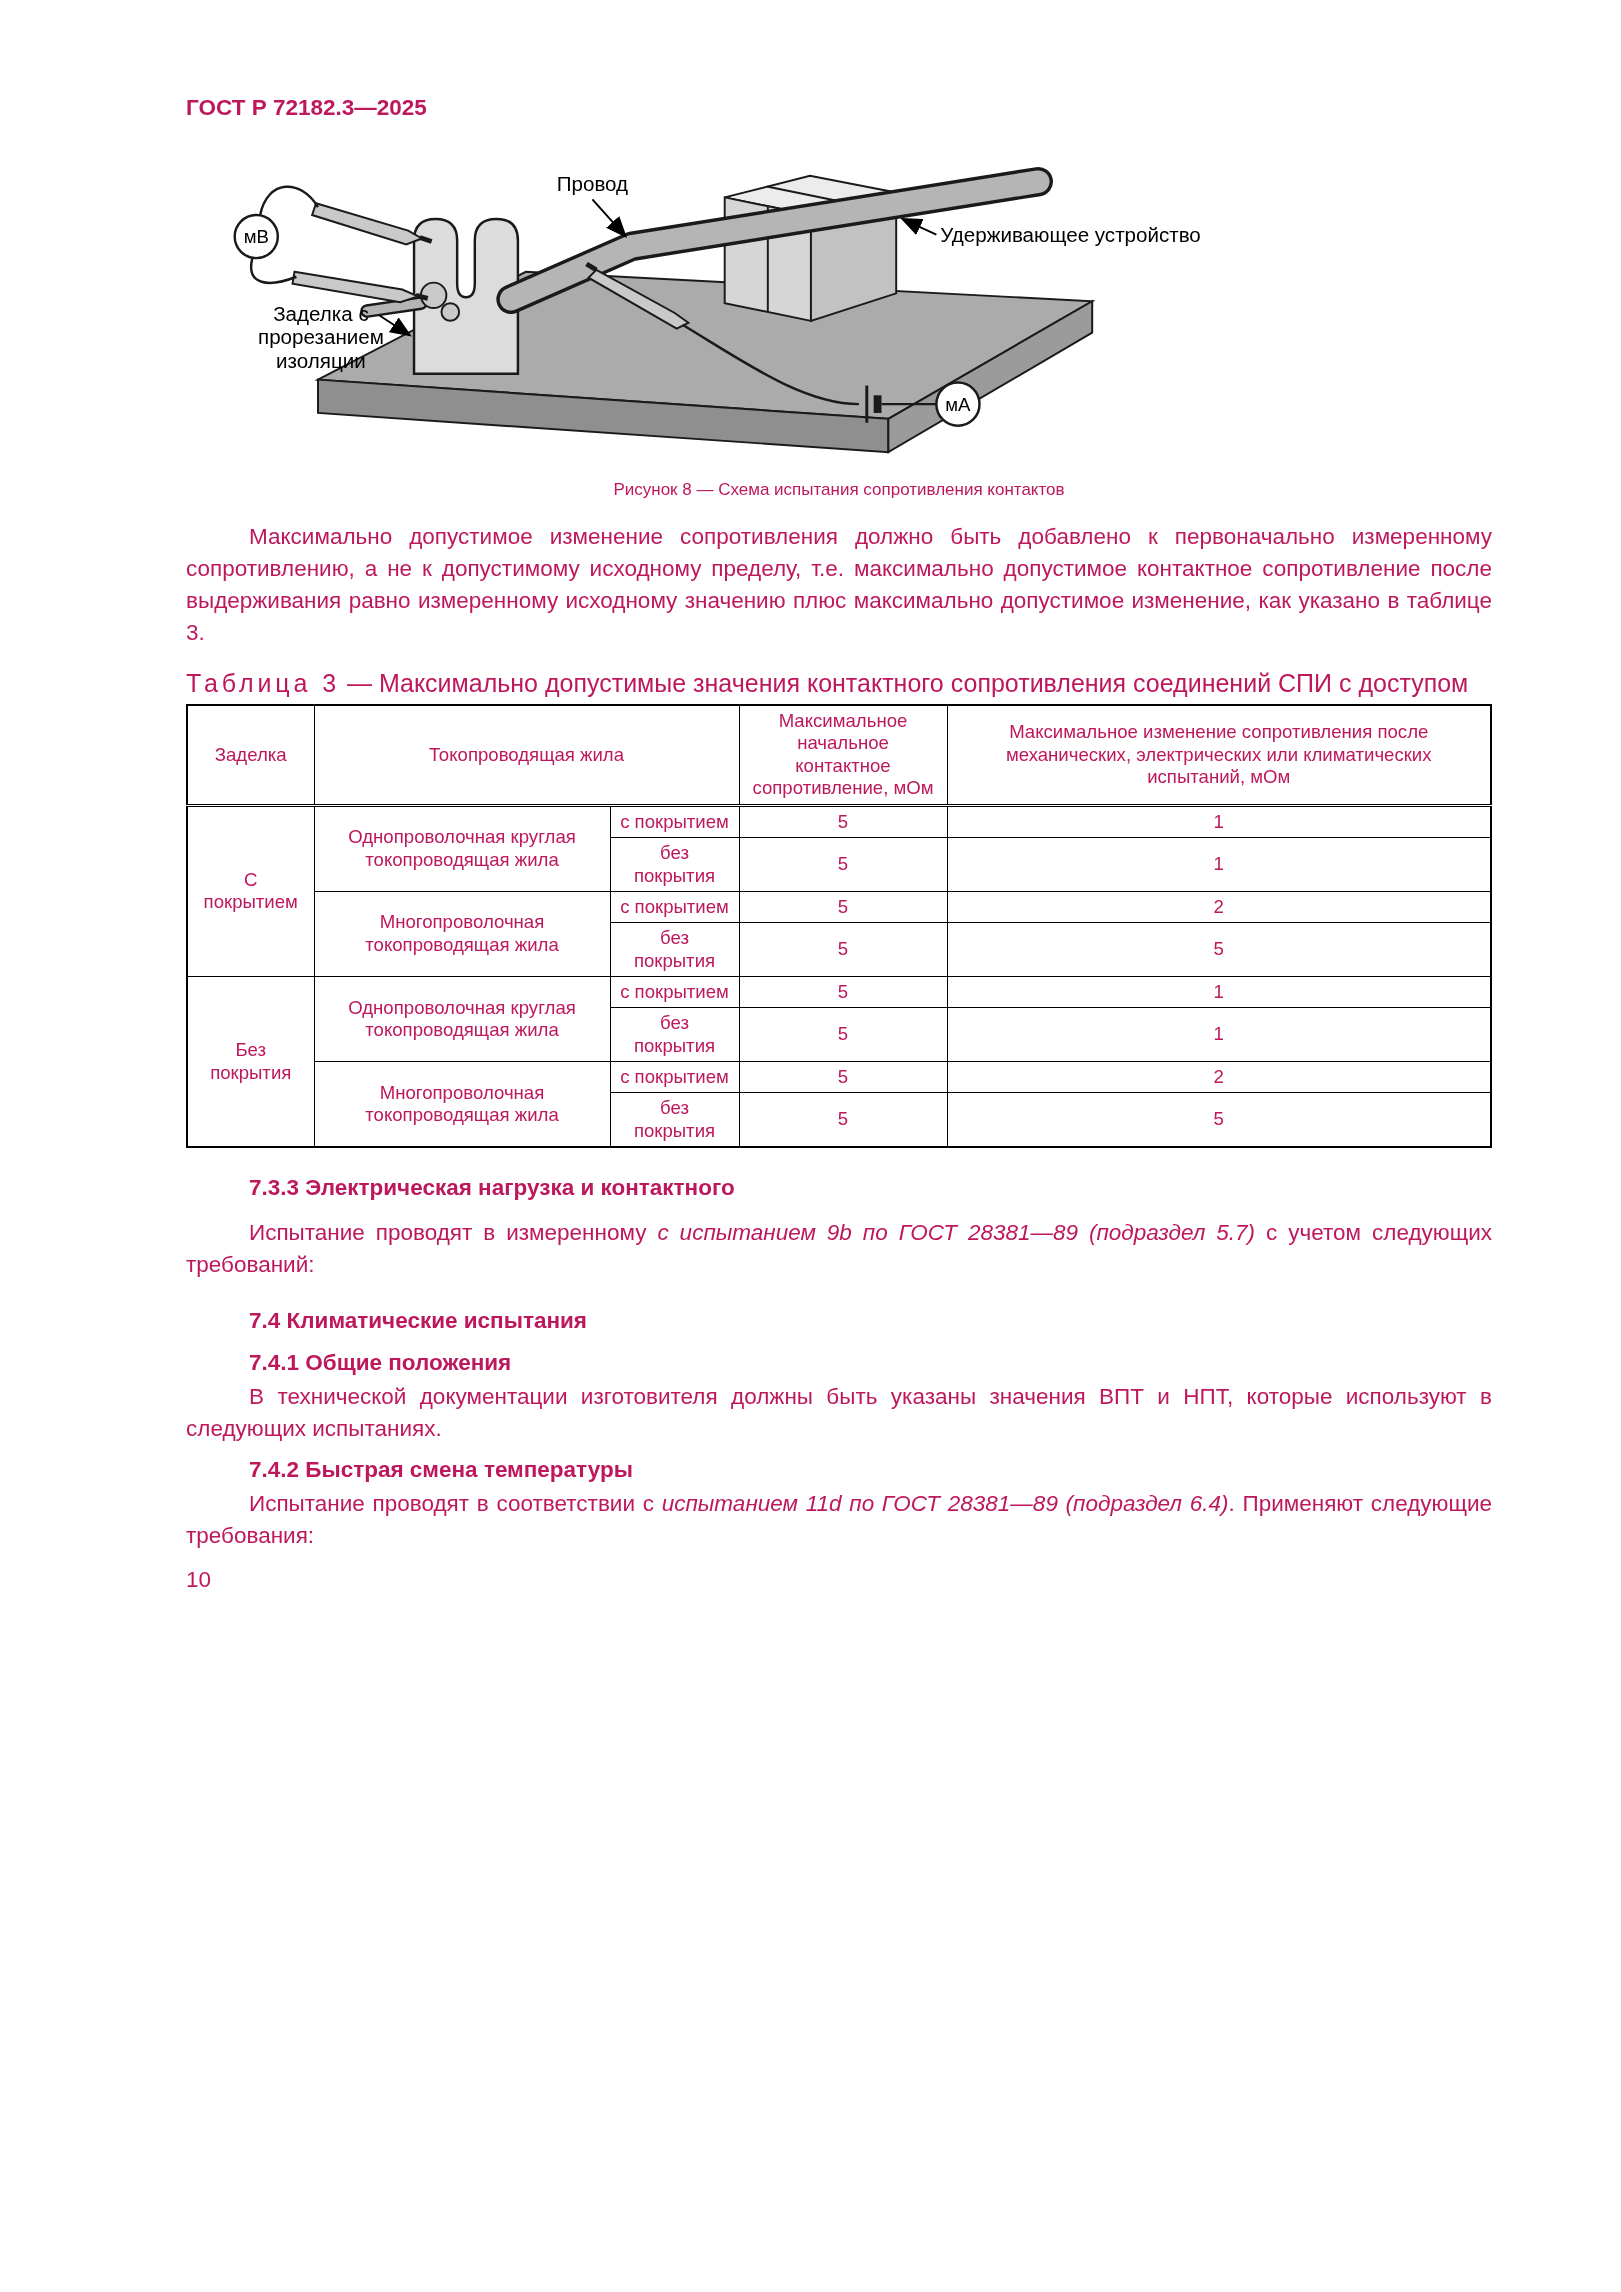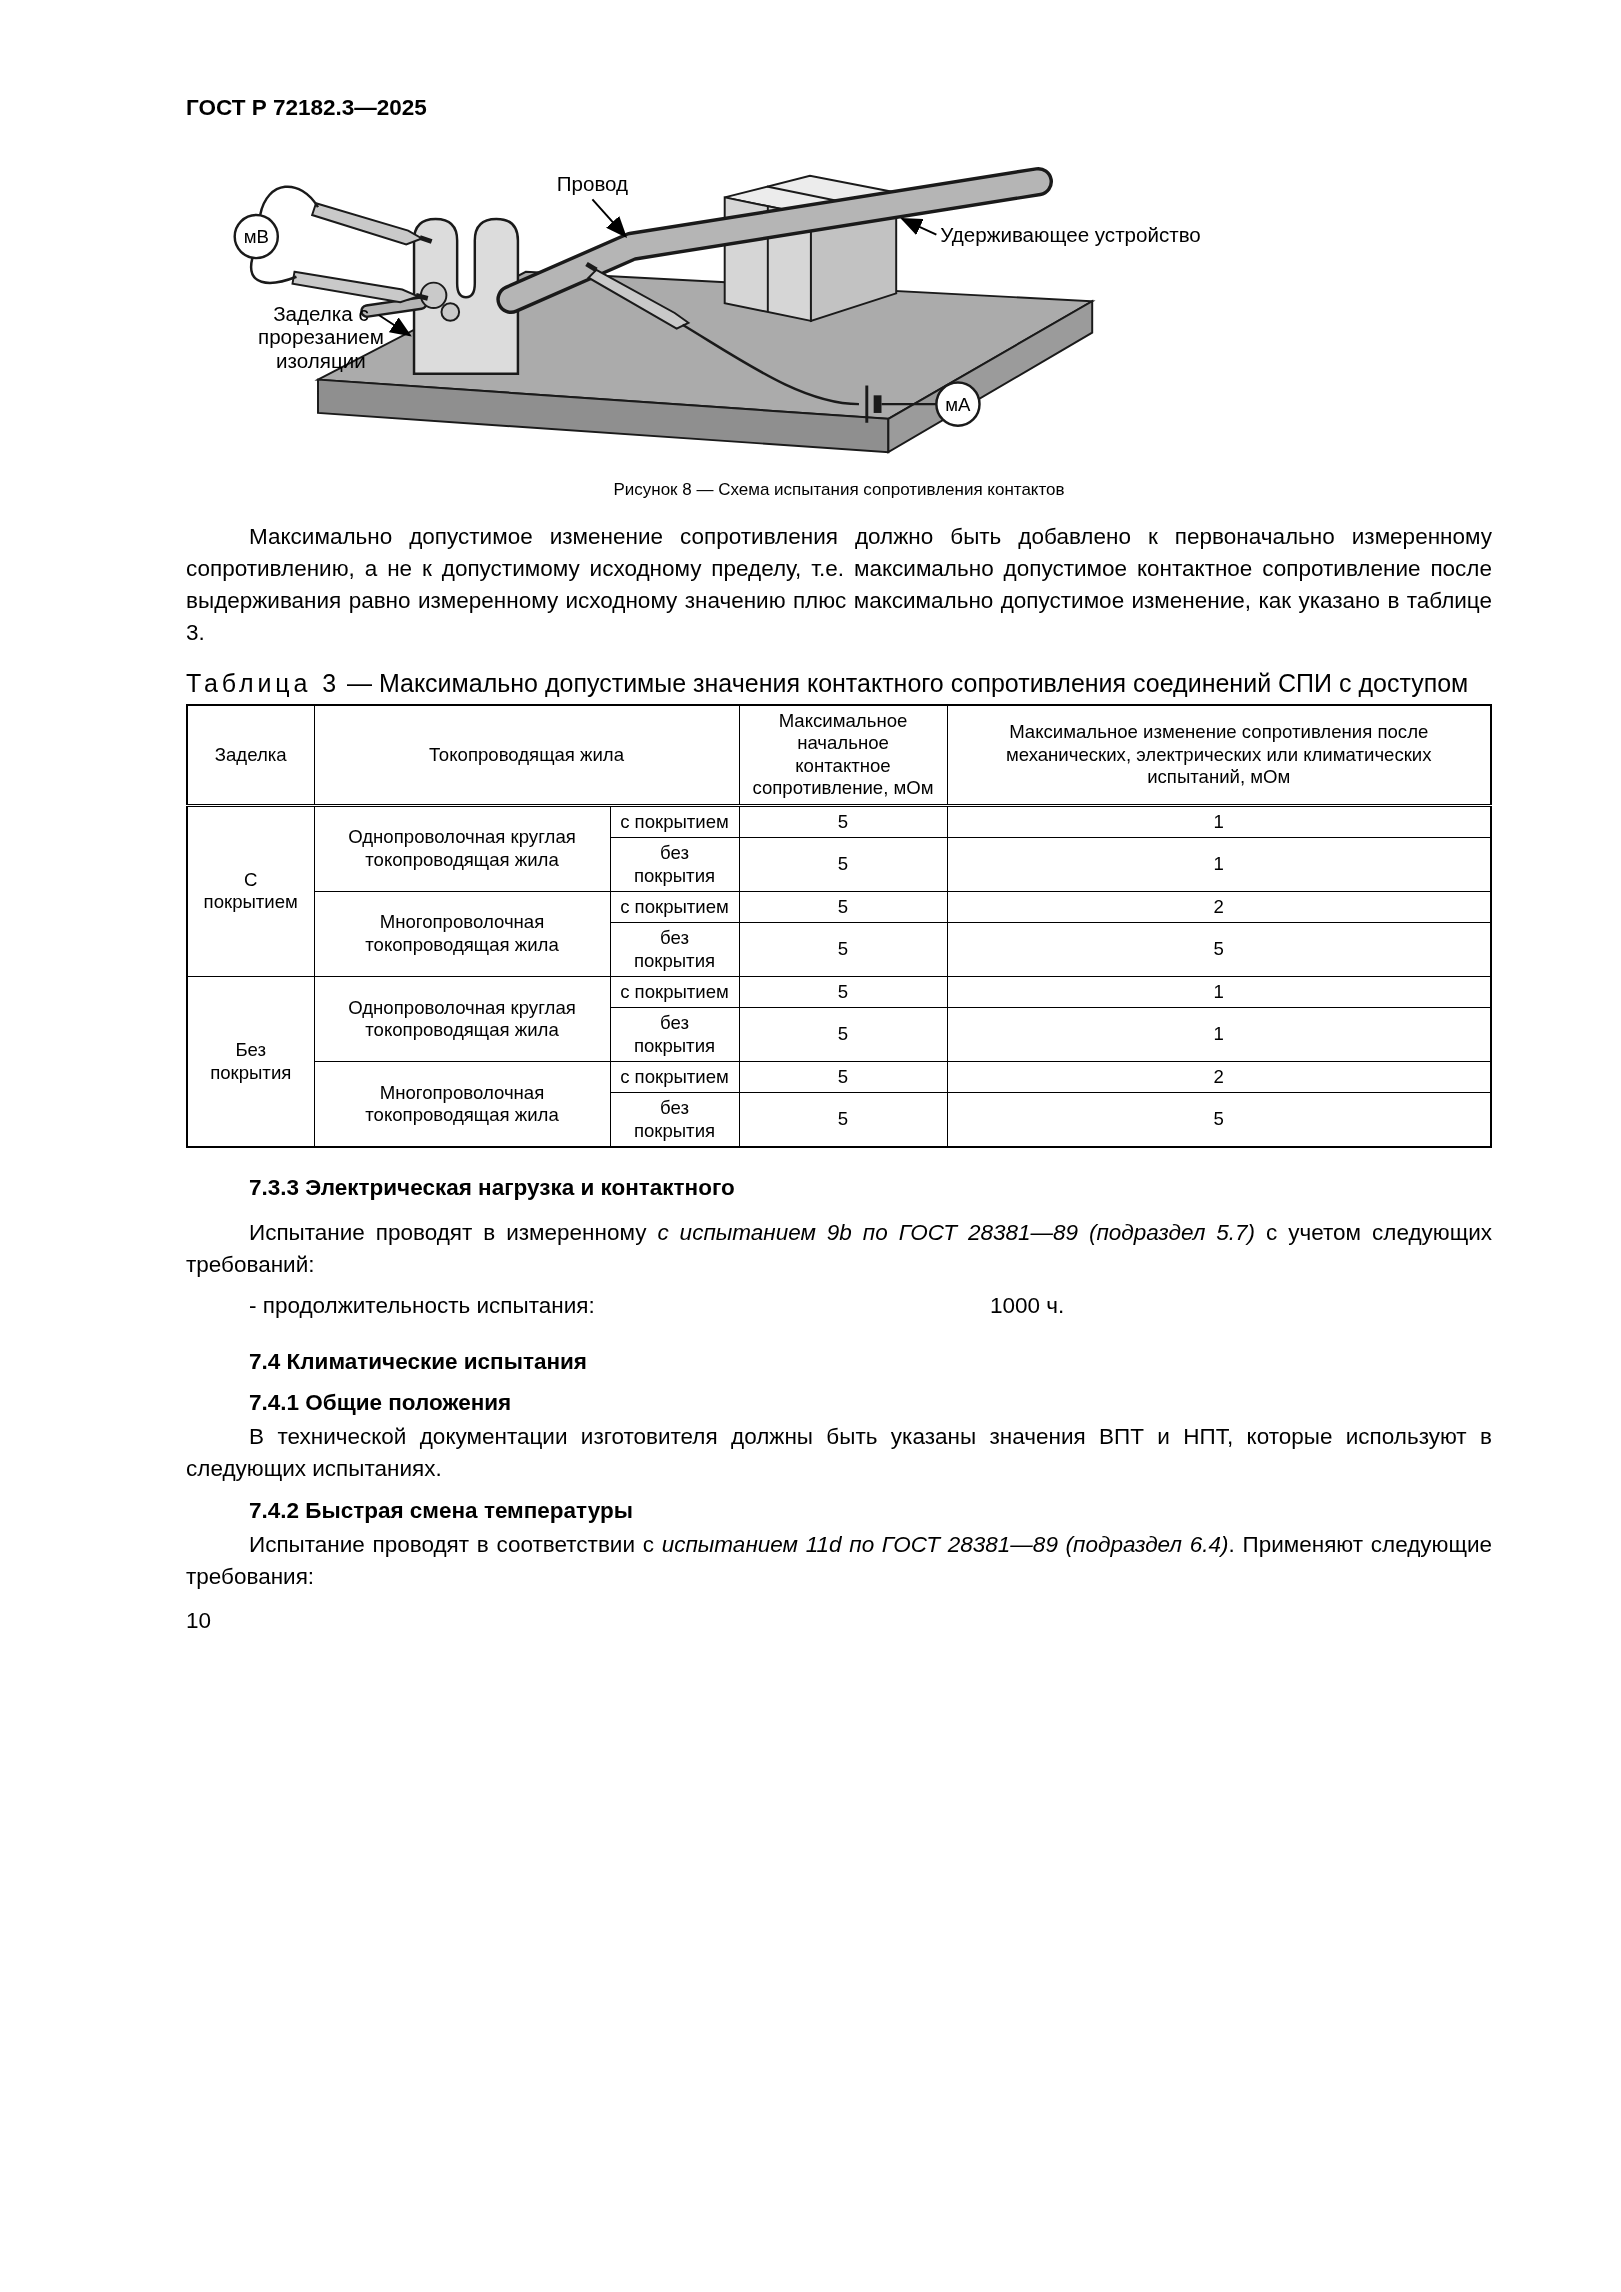--- a/index.html
+++ b/index.html
@@ -1,19 +1,19 @@
 <!DOCTYPE html>
 <html lang="ru"><head>
 <meta charset="utf-8">
 <style>
   * { margin:0; padding:0; box-sizing:border-box; }
   html,body { background:#fff; }
   body { width:1621px; height:2293px; overflow:hidden; }
   .page {
-    position:relative; width:1495px; height:2293px; background:#ffffff; color:#000000;
+    position:relative; width:1495px; height:2293px; background:#ffffff; color:#be185d;
     font-family:"Liberation Sans", sans-serif; font-size:22.5px;
   }
   .content { position:absolute; left:186px; top:94px; width:1306px; }
   .doc-header { font-weight:bold; font-size:22.5px; line-height:27.4px; }
   .figure-wrap { margin:45px 0 0 23.5px; }
   .fig-caption { text-align:center; margin-top:9.8px; font-size:17px; line-height:27.4px; }
   .para { text-align:justify; text-indent:63px; line-height:32px; margin-top:13.7px; }
   .para-first { margin-top:17.6px; }
   .table-caption { margin-top:21.6px; font-size:25px; line-height:25.5px; }
   .ls { letter-spacing:3.9px; }
@@ -181,24 +181,20 @@
           <td>5</td>
         </tr>
       </tbody>
     </table>
 
     <div class="sec-heading">7.3.3 Электрическая нагрузка и контактного</div>
 
     <p class="para"><span>Испытание проводят в измеренному </span><span class="it">с испытанием 9b по ГОСТ 28381—89 (подраздел 5.7)</span><span> с учетом следующих требований:</span></p>
 
     <div class="req-list">
-      <div class="req-item">
-        <span>- продолжительность испытания:</span>
-        <span class="req-value">1000 ч.</span>
-      </div>
     </div>
 
 
     <div class="sec-heading">7.4 Климатические испытания</div>
 
     <div class="sec-heading tight">7.4.1 Общие положения</div>
 
     <p class="para" style="margin-top:2px;">В технической документации изготовителя должны быть указаны значения ВПТ и НПТ, которые используют в следующих испытаниях.</p>
 
     <div class="sec-heading tight">7.4.2 Быстрая смена температуры</div>

